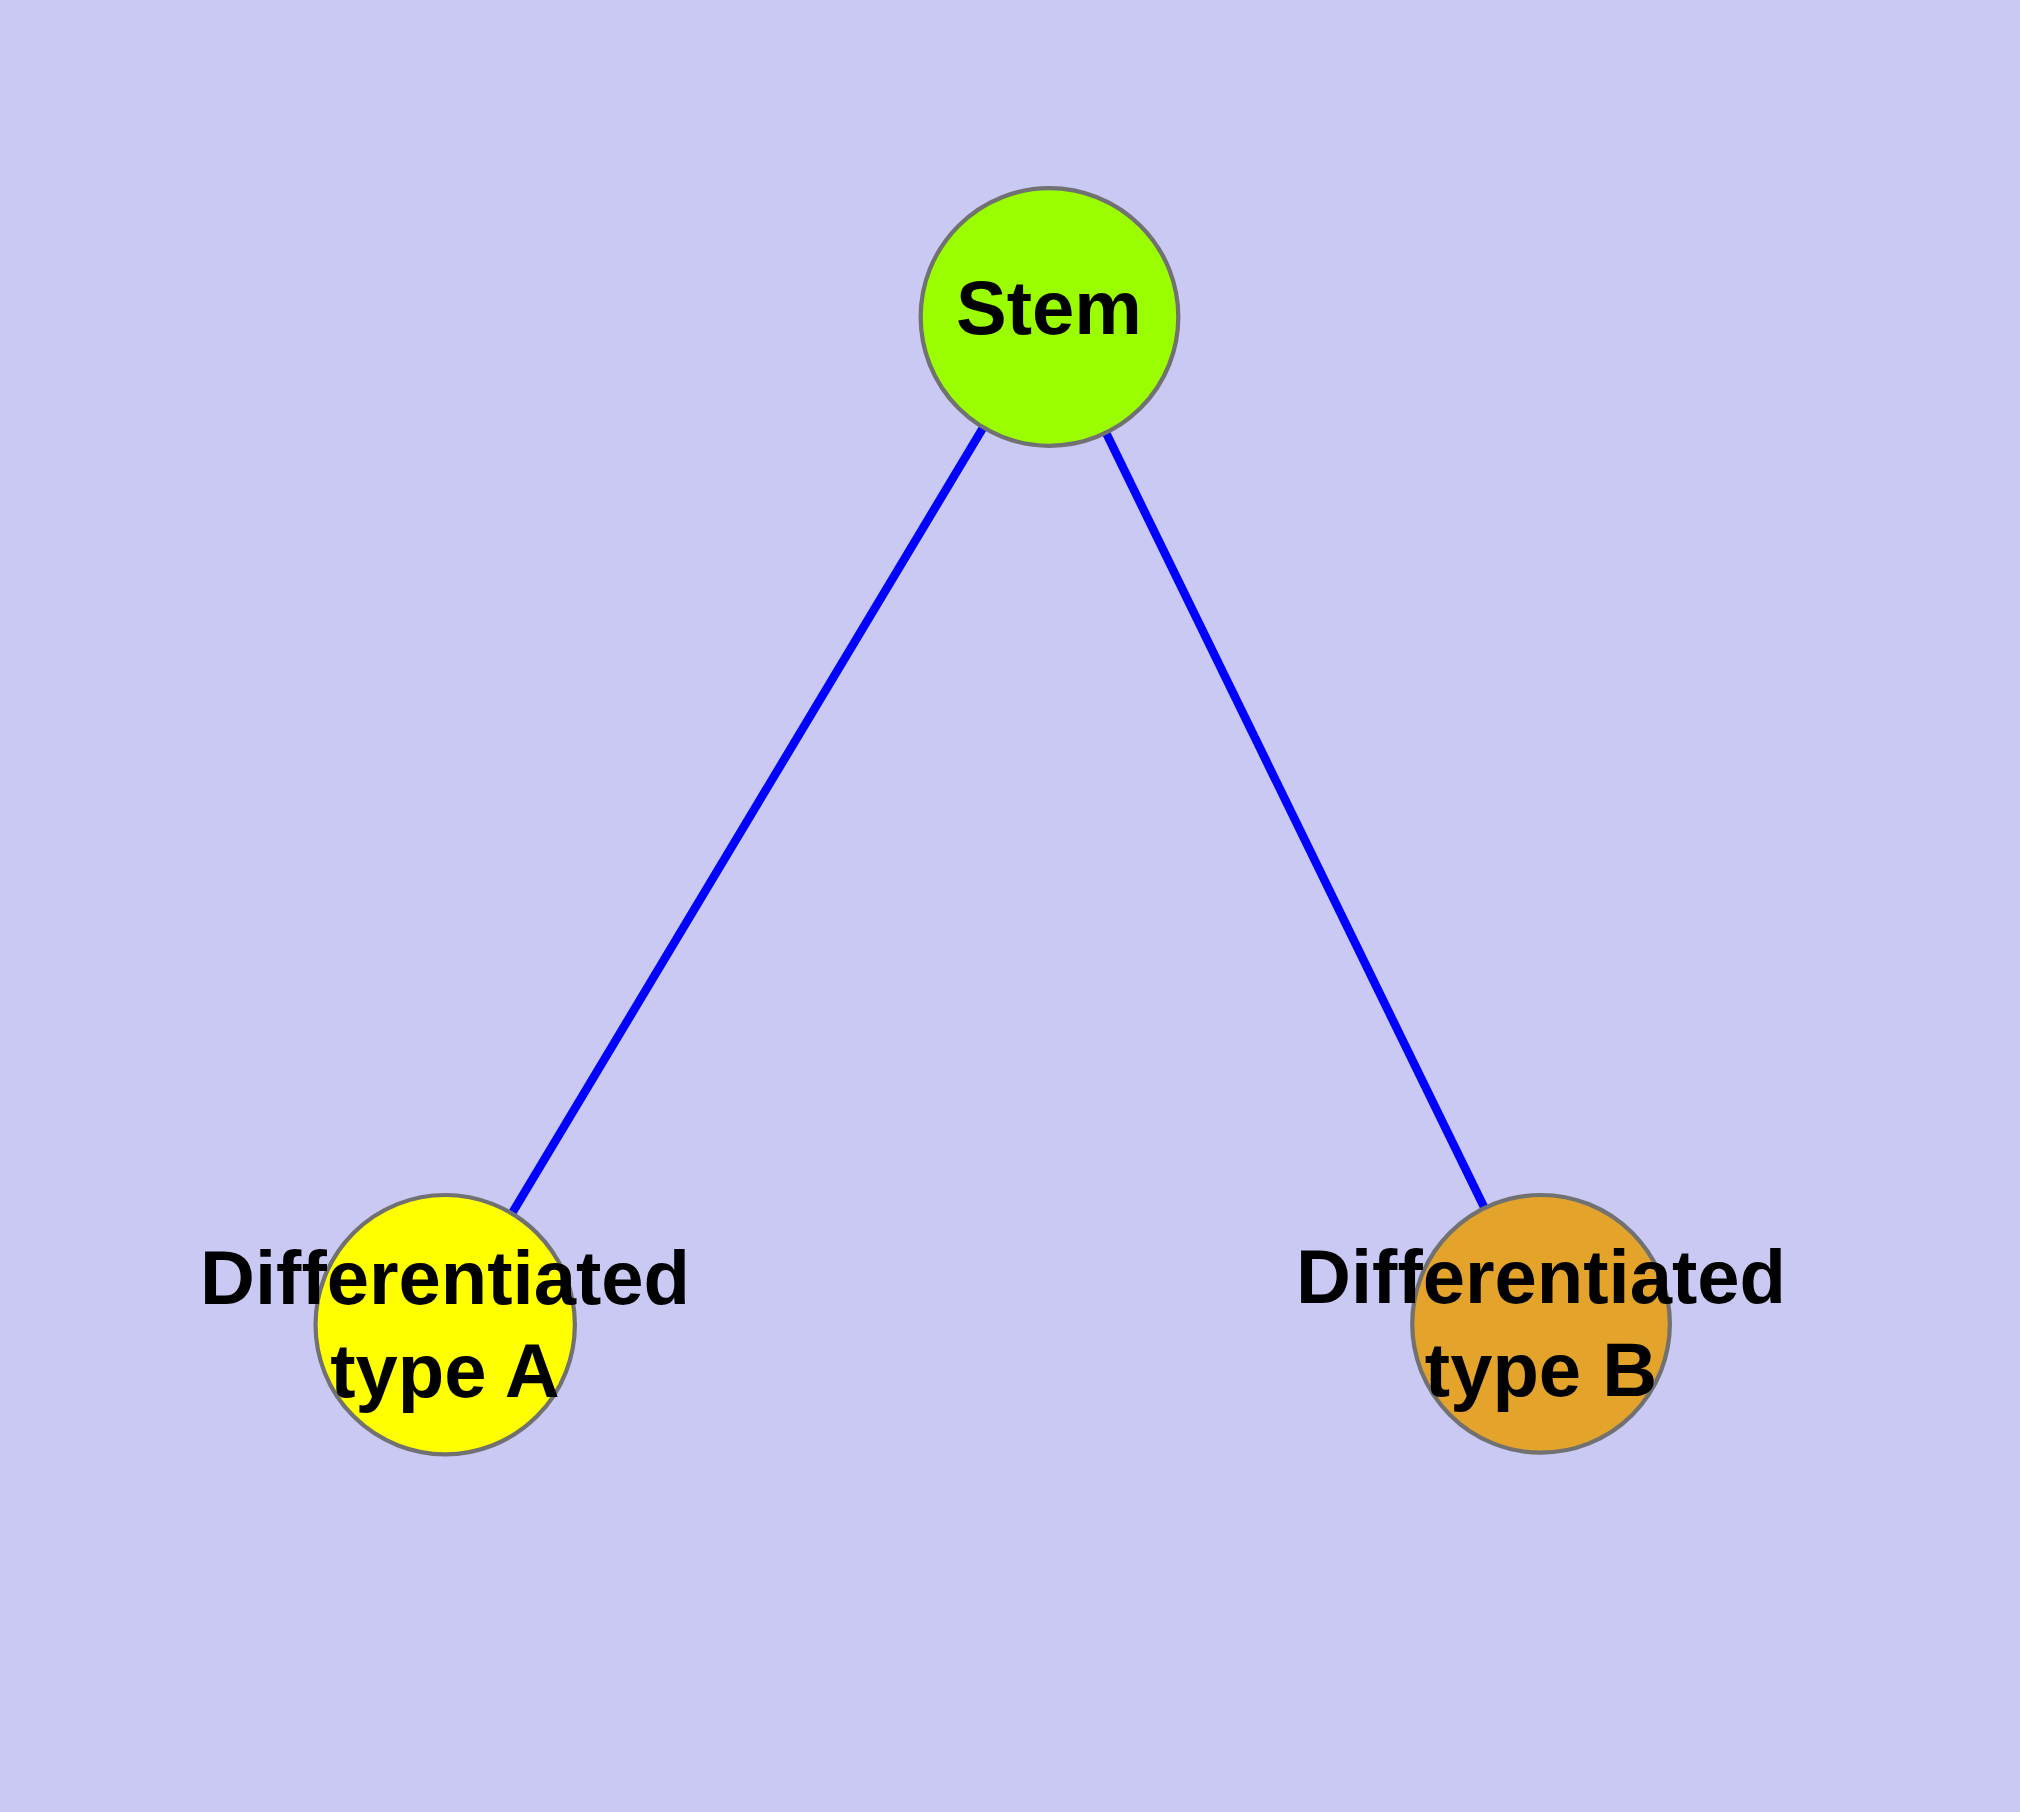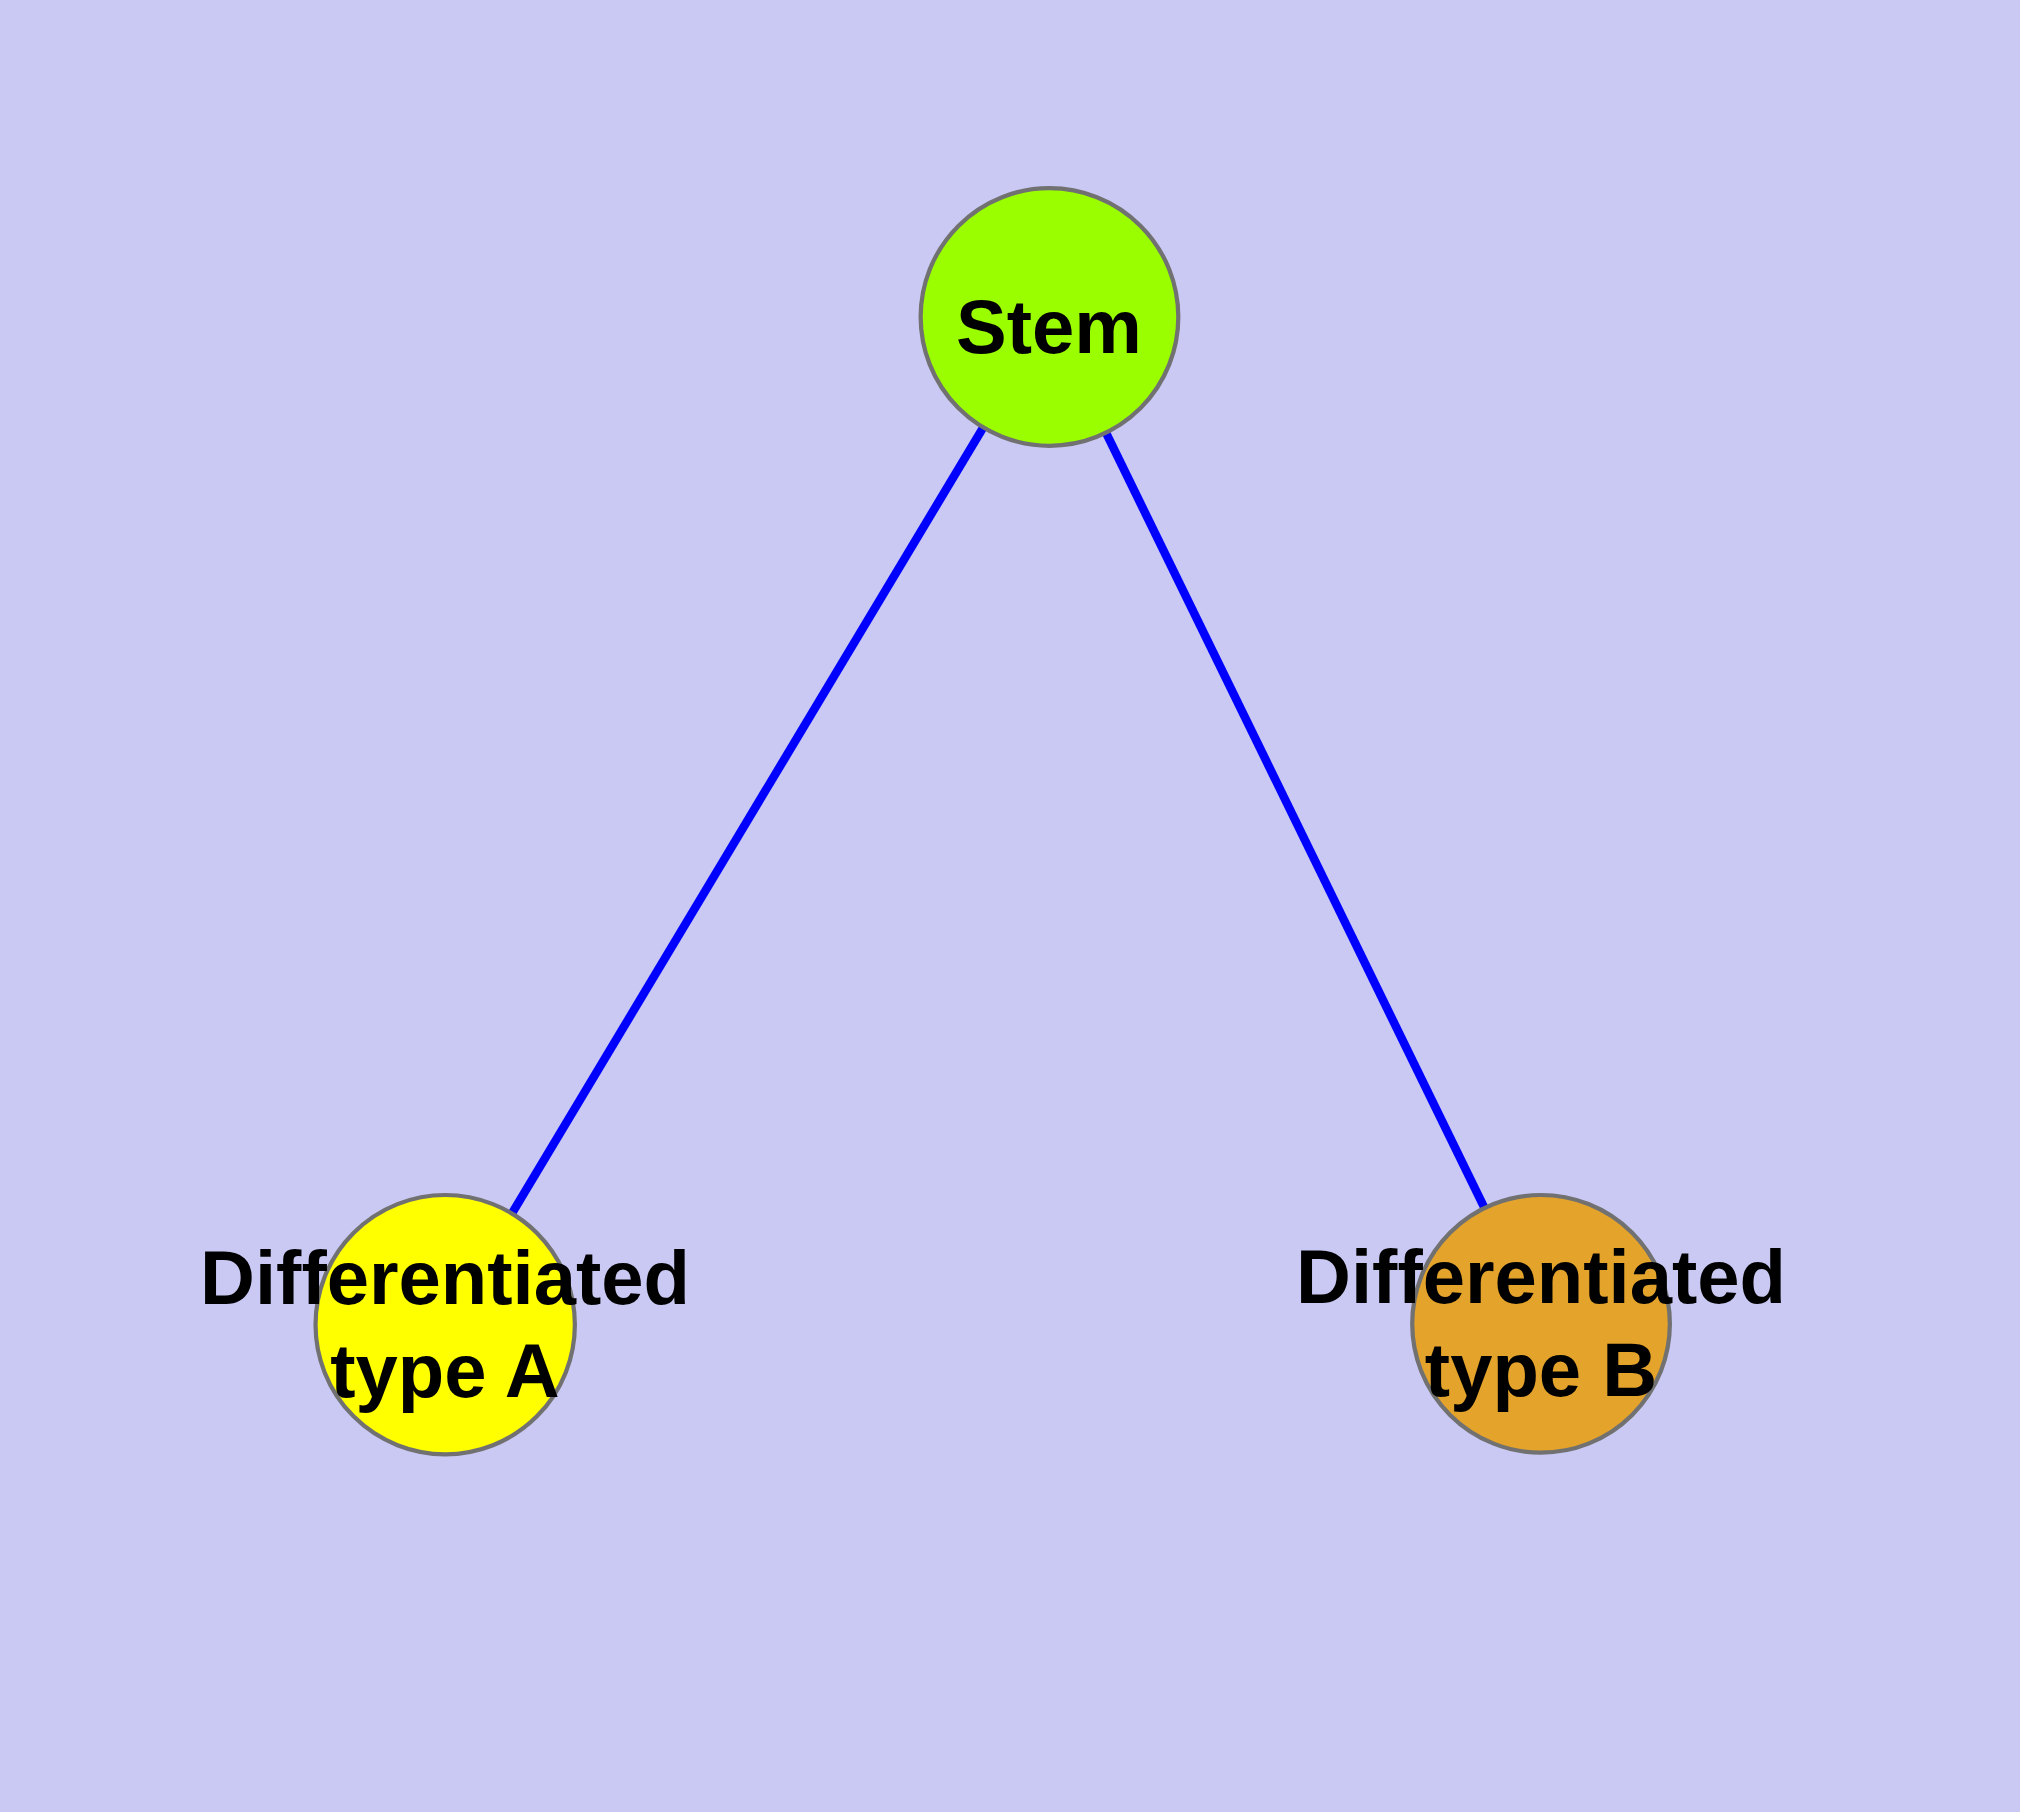--- a/index.html
+++ b/index.html
@@ -40,21 +40,21 @@
 
 <div class="stage">
   <svg class="diagram-canvas" xmlns="http://www.w3.org/2000/svg" viewBox="0 0 2384 2138" width="2021" height="1812">
       <line x1="1238" y1="374" x2="525" y2="1563" stroke="#0000FF" stroke-width="10"></line>
       <line x1="1238" y1="374" x2="1818" y2="1562" stroke="#0000FF" stroke-width="10"></line>
       <circle cx="1238" cy="374" r="152" fill="#9AFD00" stroke="#717171" stroke-width="5"></circle>
       <circle cx="525" cy="1563" r="153" fill="#FFFF00" stroke="#717171" stroke-width="5"></circle>
       <circle cx="1818" cy="1562" r="152" fill="#E4A32A" stroke="#717171" stroke-width="5"></circle>
     </svg>
 
-  <div class="node-label" style="left: 1049px; top: 327px; color: rgb(0, 0, 0);">Stem</div>
+  <div class="node-label" style="left: 1049px; top: 308px; color: rgb(0, 0, 0);">Stem</div>
 
   <div class="node-label" style="left: 445px; top: 1325px; color: rgb(0, 0, 0);">Differentiated
 type A</div>
 
   <div class="node-label" style="left: 1541px; top: 1324px; color: rgb(0, 0, 0);">Differentiated
 type B</div>
 </div>
 
 
 </body></html>

